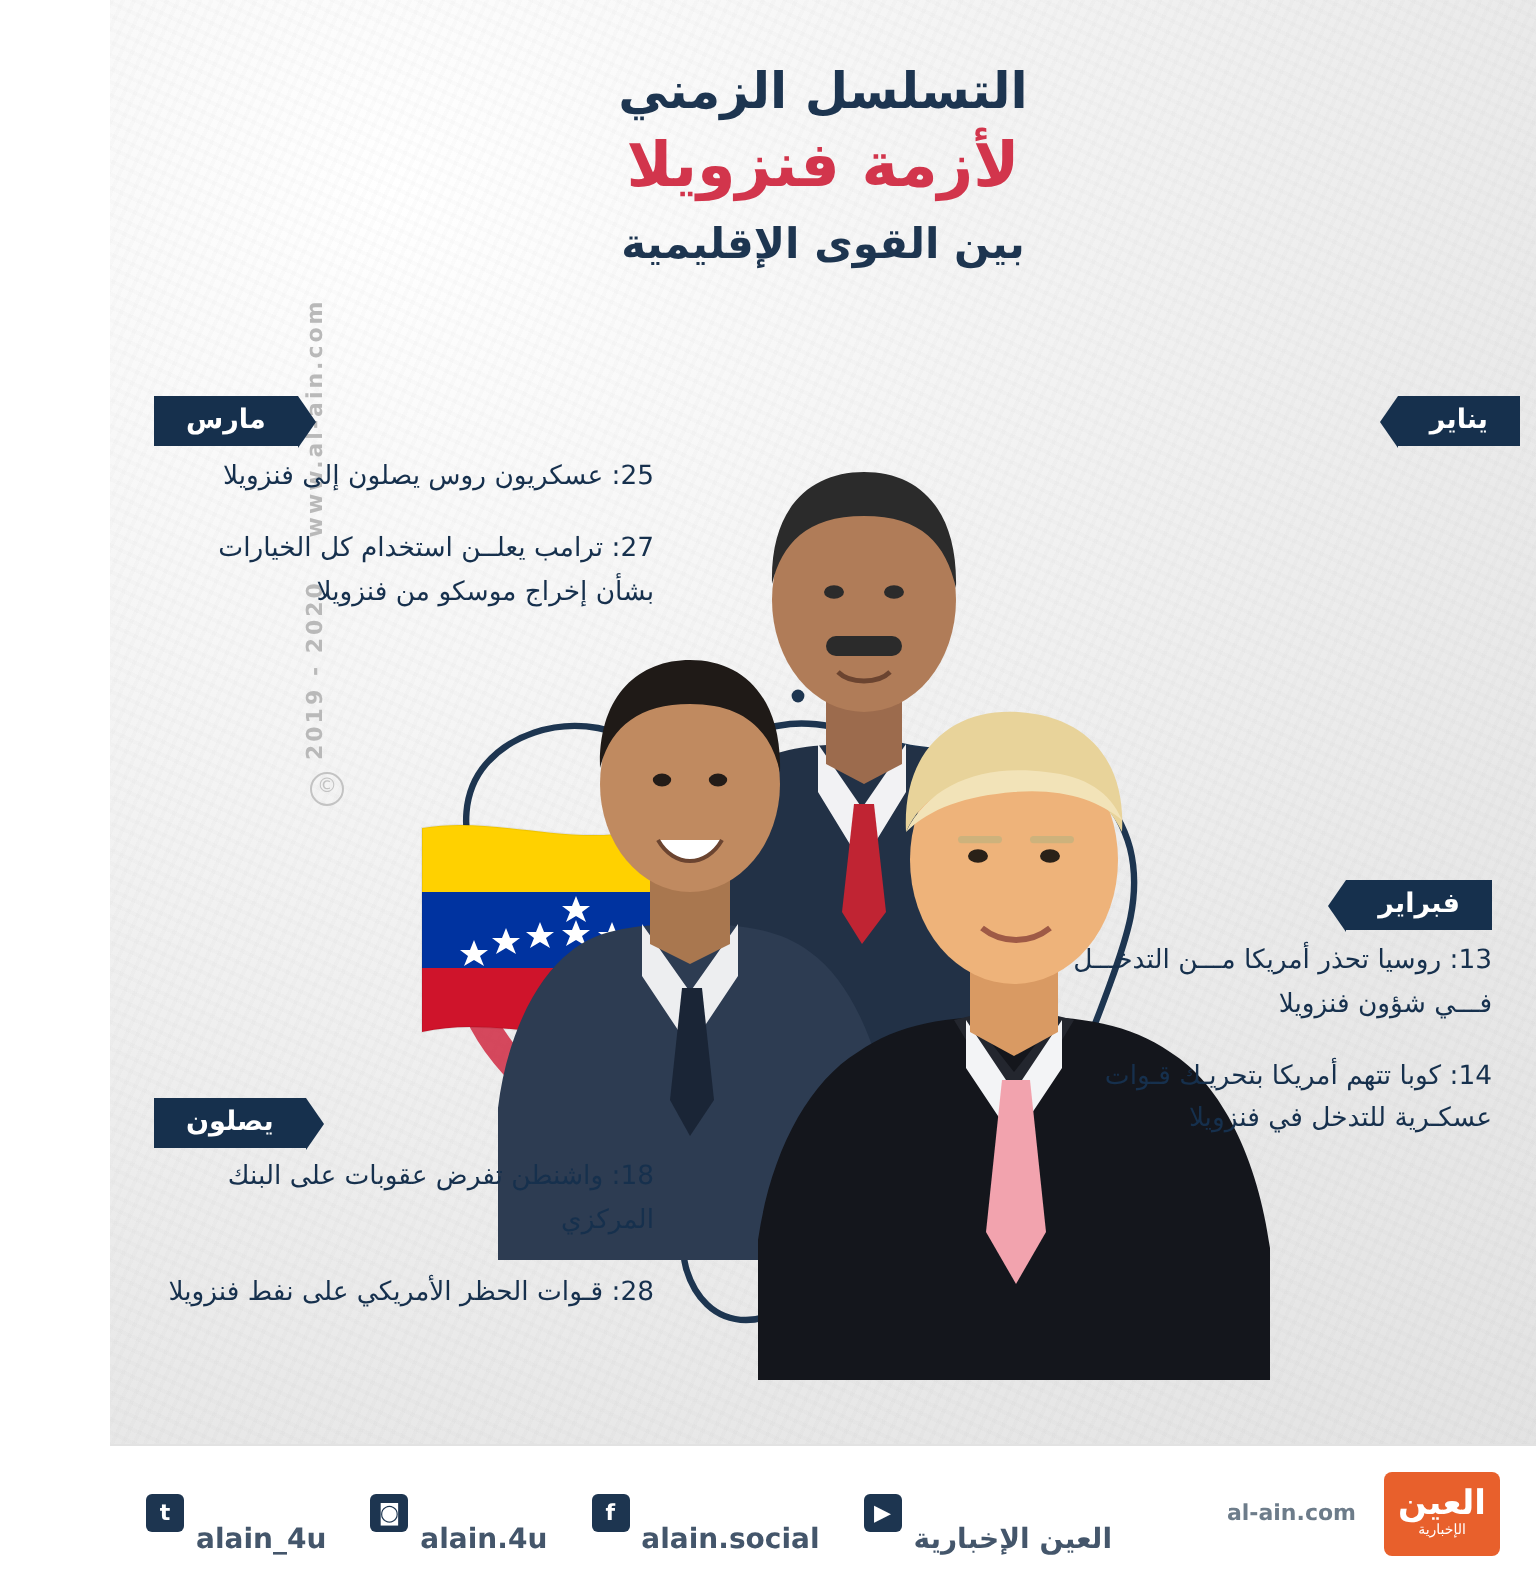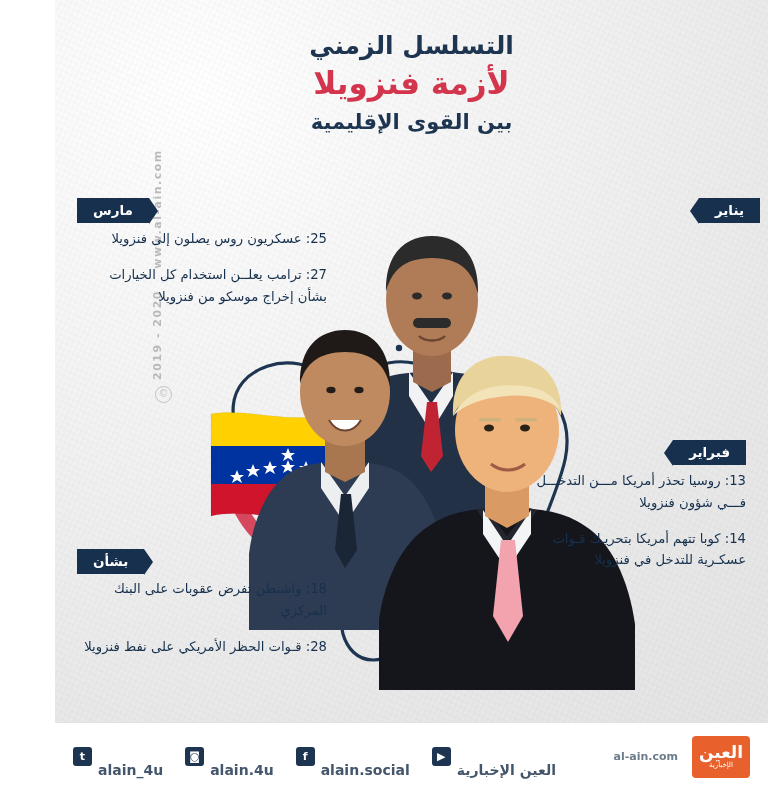--- a/index.html
+++ b/index.html
@@ -373,21 +373,21 @@
   <div id="watermark-ring">©</div>
   <div id="watermark">
     <span>2019 - 2020</span>
     &nbsp;&nbsp;
     <span>www.al-ain.com</span>
   </div>
 
   <div class="month-tag tag-right" id="tag-january">يناير</div>
   <div class="month-tag tag-right" id="tag-february">فبراير</div>
   <div class="month-tag tag-left" id="tag-march">مارس</div>
-  <div class="month-tag tag-left" id="tag-april">بشأن</div>
+  <div class="month-tag tag-left" id="tag-april">يصلون</div>
 
 
   <div class="events col-right" id="events-february">
     <div class="event">13: روسيا تحذر أمريكا مـــن التدخـــل فـــي شؤون فنزويلا</div>
     <div class="event">14: كوبا تتهم أمريكا بتحريـك قـوات عسكـرية للتدخل في فنزويلا</div>
   </div>
 
   <div class="events col-left" id="events-march">
     <div class="event">25: عسكريون روس يصلون إلى فنزويلا</div>
     <div class="event">27: ترامب يعلــن استخدام كل الخيارات بشأن إخراج موسكو من فنزويلا</div>

